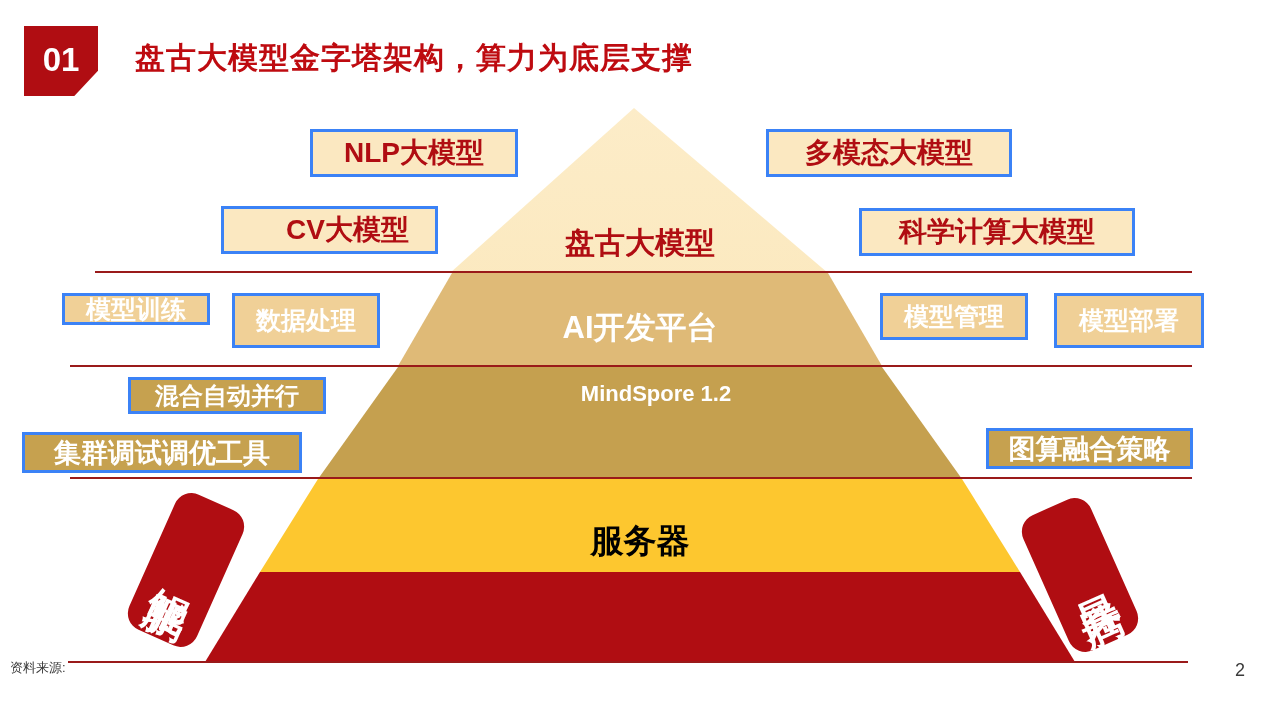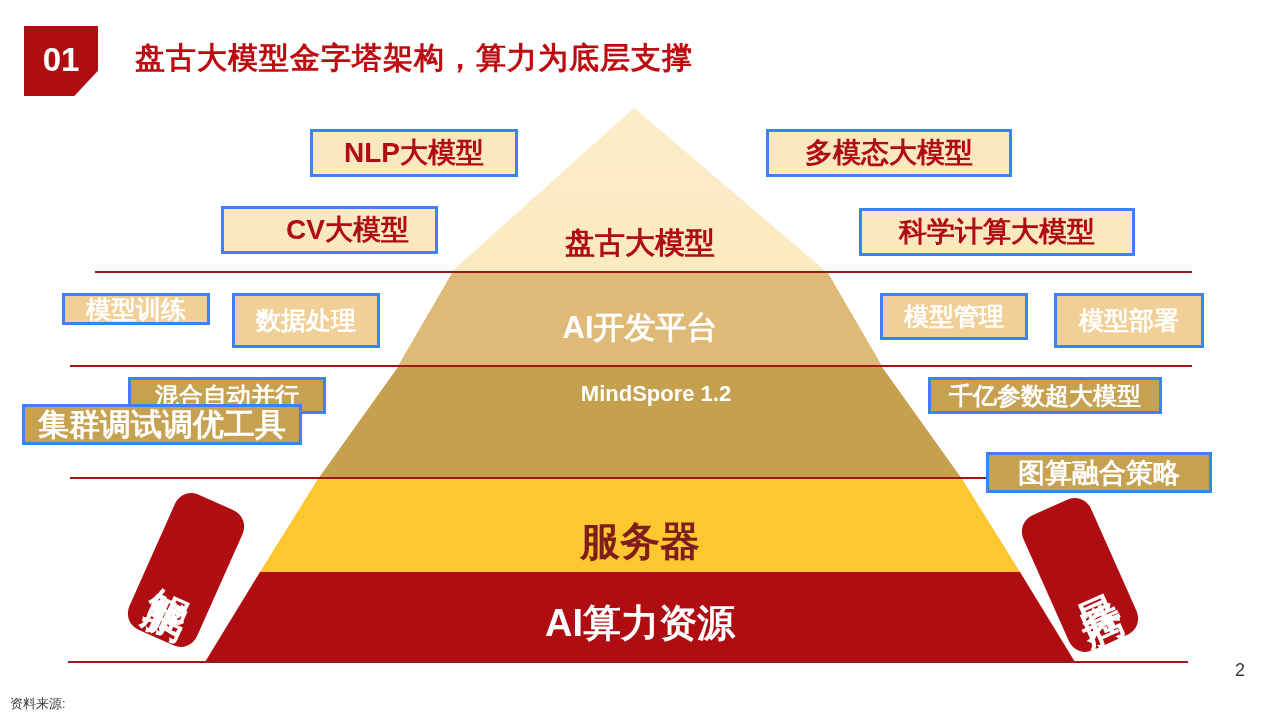--- a/index.html
+++ b/index.html
@@ -48,21 +48,21 @@
 
   
   .stamp { position:absolute; width:74px; height:148px; background:#B00D12;
            border-radius:18px; color:#fff; font-weight:bold; font-size:42px;
            display:flex; align-items:center; justify-content:center;
            writing-mode:vertical-rl; text-orientation:upright; letter-spacing:8px; }
   .stamp-left  { left:149px; top:496px; transform:rotate(24deg); }
   .stamp-right { left:1043px; top:501px; transform:rotate(-24deg); }
 
   
-  .source { position:absolute; left:10px; top:695px; font-size:13px; color:#3A3A3A; }
+  .source { position:absolute; left:10px; top:659px; font-size:13px; color:#3A3A3A; }
   .pagenum { position:absolute; left:1228px; top:660px; width:24px; text-align:center;
              font-size:18px; color:#3A3A3A; }
 </style>
 </head>
 <body>
 
 <div class="slide">
 
   <div class="sec-badge">01</div>
   <div class="slide-title">盘古大模型金字塔架构，算力为底层支撑</div>
@@ -77,38 +77,36 @@
   <div class="hline hl2"></div>
   <div class="hline hl3"></div>
   <div class="hline hl4"></div>
 
   <div class="ctext" style="left:500px;top:222px;width:280px;height:42px;font-size:30px;color:#B00D12;">盘古大模型</div>
 
   <div class="ctext" style="left:500px;top:308px;width:280px;height:40px;font-size:31px;color:#fff;">AI开发平台</div>
 
   <div class="ctext" style="left:516px;top:381px;width:280px;height:26px;font-size:22px;color:#fff;">MindSpore 1.2</div>
 
-  <div class="ctext" style="left:500px;top:520px;width:280px;height:42px;font-size:40px;color:#7f1d1d;">服务器</div>
+  <div class="ctext" style="left:500px;top:520px;width:280px;height:42px;font-size:33px;color:#000000;">服务器</div>
 
-  <div class="ctext" style="left:460px;top:600px;width:360px;height:46px;font-size:38px;color:#fff;">AI算力资源</div>
 
   <div class="box box-row1" style="left:310px;top:129px;width:208px;height:48px;">NLP大模型</div>
   <div class="box box-row1" style="left:766px;top:129px;width:246px;height:48px;">多模态大模型</div>
   <div class="box box-row1" style="left:221px;top:206px;width:217px;height:48px;padding-left:36px;">CV大模型</div>
   <div class="box box-row1" style="left:859px;top:208px;width:276px;height:48px;">科学计算大模型</div>
 
   <div class="box box-row2" style="left:62px;top:293px;width:148px;height:32px;">模型训练</div>
   <div class="box box-row2" style="left:232px;top:293px;width:148px;height:55px;">数据处理</div>
   <div class="box box-row2" style="left:880px;top:293px;width:148px;height:47px;">模型管理</div>
   <div class="box box-row2" style="left:1048px;top:293px;width:150px;height:55px;margin-left:6px;">模型部署</div>
 
   <div class="box box-row3" style="left:128px;top:377px;width:198px;height:37px;font-size:24px;">混合自动并行</div>
-  <div class="box box-row3" style="left:22px;top:404px;width:280px;height:41px;font-size:31px;">集群调试调优工具</div>
-  <div class="box box-row3" style="left:928px;top:377px;width:234px;height:37px;font-size:24px;">千亿参数超大模型</div>
-  <div class="box box-row3" style="left:986px;top:428px;width:226px;height:41px;font-size:27px;margin-top:24px;">图算融合策略</div>
+  <div class="box box-row3" style="left:22px;top:432px;width:280px;height:41px;font-size:27px;">集群调试调优工具</div>
+  <div class="box box-row3" style="left:986px;top:428px;width:207px;height:41px;font-size:27px;">图算融合策略</div>
 
   <div class="stamp stamp-left">鲲鹏</div>
   <div class="stamp stamp-right">昇腾</div>
 
   <div class="source">资料来源:</div>
   <div class="pagenum">2</div>
 
 </div>
 
 </body></html>

